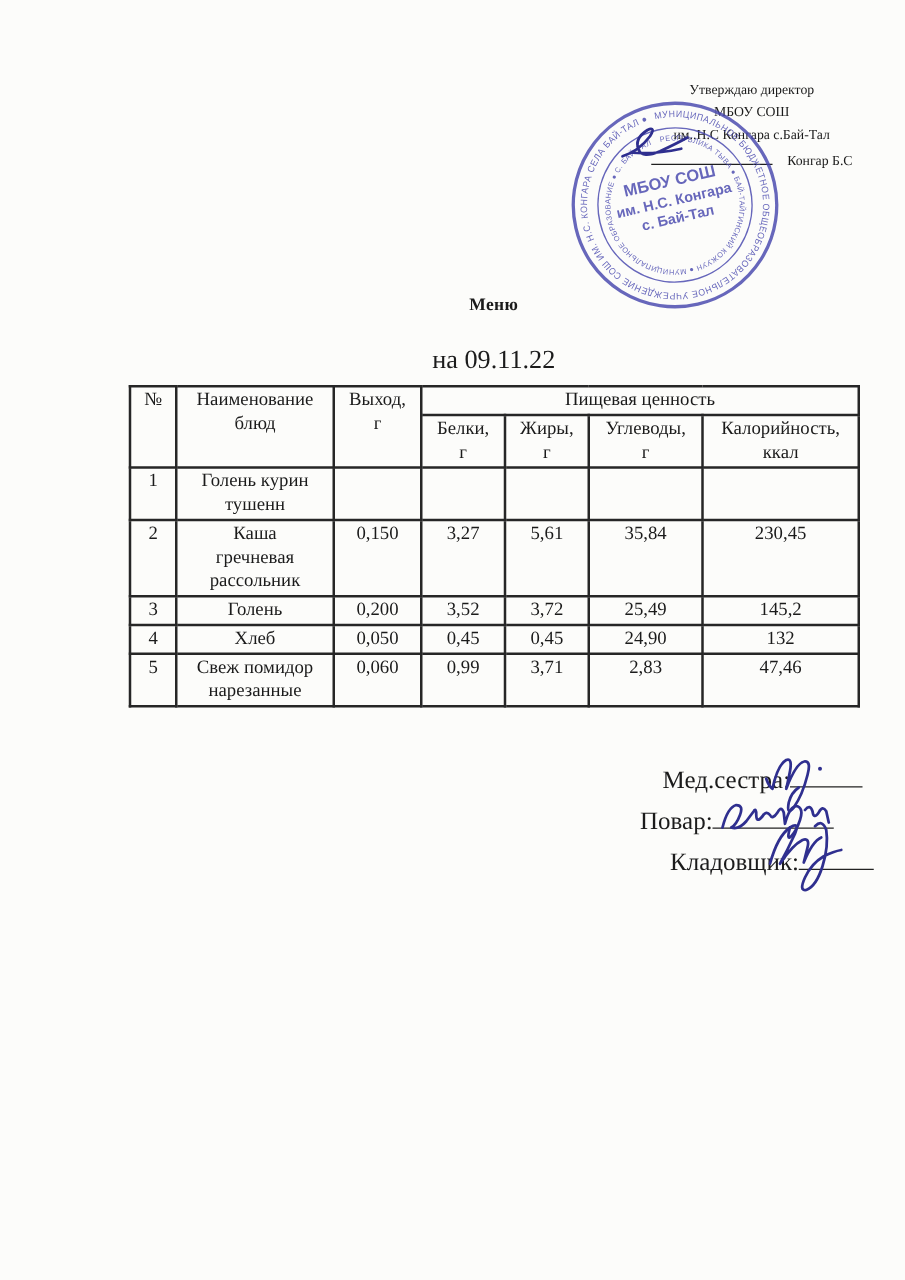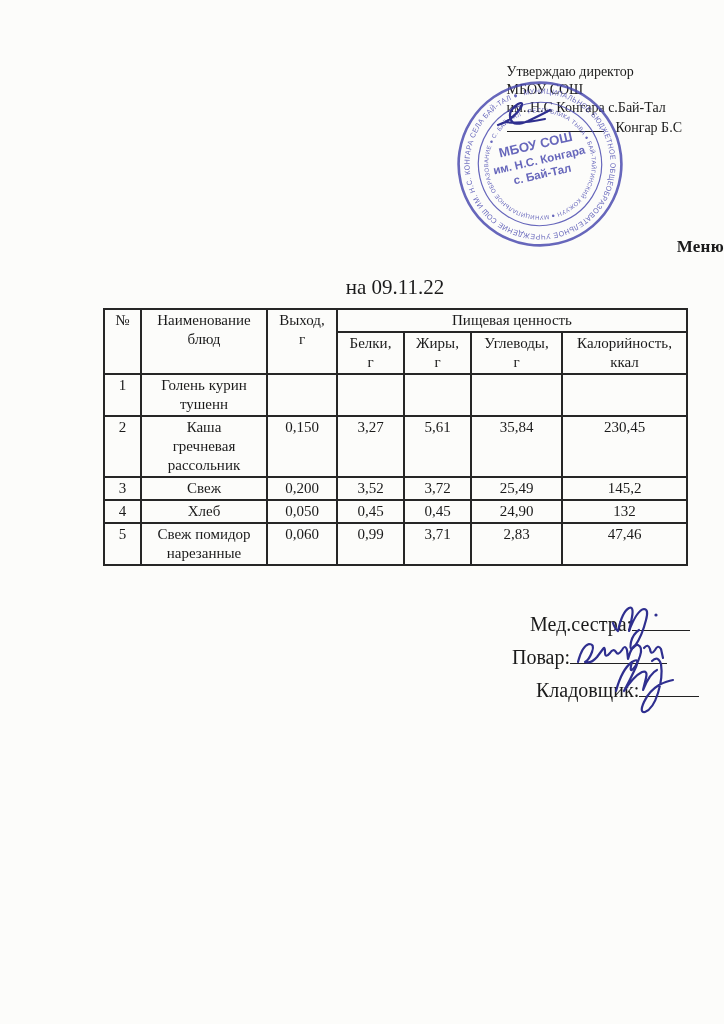--- a/index.html
+++ b/index.html
@@ -2,30 +2,30 @@
 <html><head>
 <meta charset="utf-8">
 <style>
   html,body{margin:0;padding:0;background:#e8e8e8;}
   .page{
     position:relative;width:724px;height:1024px;margin:0 auto;
     background:#fcfcfa;overflow:hidden;
     font-family:"Liberation Serif","DejaVu Serif",serif;color:#1b1b1b;
   }
   
-  .approval{position:absolute;top:63px;right:42px;text-align:left;
-    font-size:14px;line-height:18px;white-space:nowrap;}
+  .approval{position:absolute;top:63px;right:42px;text-align:center;
+    font-size:11px;line-height:18px;white-space:nowrap;}
   .approval .sigline{display:inline-block;width:97px;height:14px;
     border-bottom:1.6px solid #1f1f1f;margin-right:12px;}
   
   .stamp{position:absolute;left:452px;top:76px;width:176px;height:176px;
     transform:rotate(-13deg);opacity:.82;pointer-events:none;}
   
-  .title{position:absolute;left:66px;top:237px;width:658px;text-align:right;
-    font-size:17px;font-weight:bold;letter-spacing:.3px;}
+  .title{position:absolute;left:66px;top:237px;width:658px;text-align:center;
+    font-size:14px;font-weight:bold;letter-spacing:.3px;}
   .dateline{position:absolute;left:66px;top:275px;width:658px;text-align:center;
     font-size:21px;}
   
   .menu-table-wrap{position:absolute;left:103px;top:308px;}
   table.menu{border-collapse:collapse;table-layout:fixed;width:583px;
     font-size:15px;line-height:19px;}
   table.menu td{border:2px solid #262626;text-align:center;vertical-align:top;
     padding:1px 2px;white-space:pre-line;overflow:hidden;}
   tr.h1{height:22px;} tr.h2{height:40px;}
   tr.r1{height:40px;} tr.r2{height:58px;} tr.r3{height:20px;}
@@ -120,21 +120,21 @@
 гречневая
 рассольник</td>
           <td>0,150</td>
           <td>3,27</td>
           <td>5,61</td>
           <td>35,84</td>
           <td>230,45</td>
         </tr>
         <tr class="r3">
           <td>3</td>
-          <td>Свеж</td>
+          <td>Голень</td>
           <td>0,200</td>
           <td>3,52</td>
           <td>3,72</td>
           <td>25,49</td>
           <td>145,2</td>
         </tr>
         <tr class="r4">
           <td>4</td>
           <td>Хлеб</td>
           <td>0,050</td>

